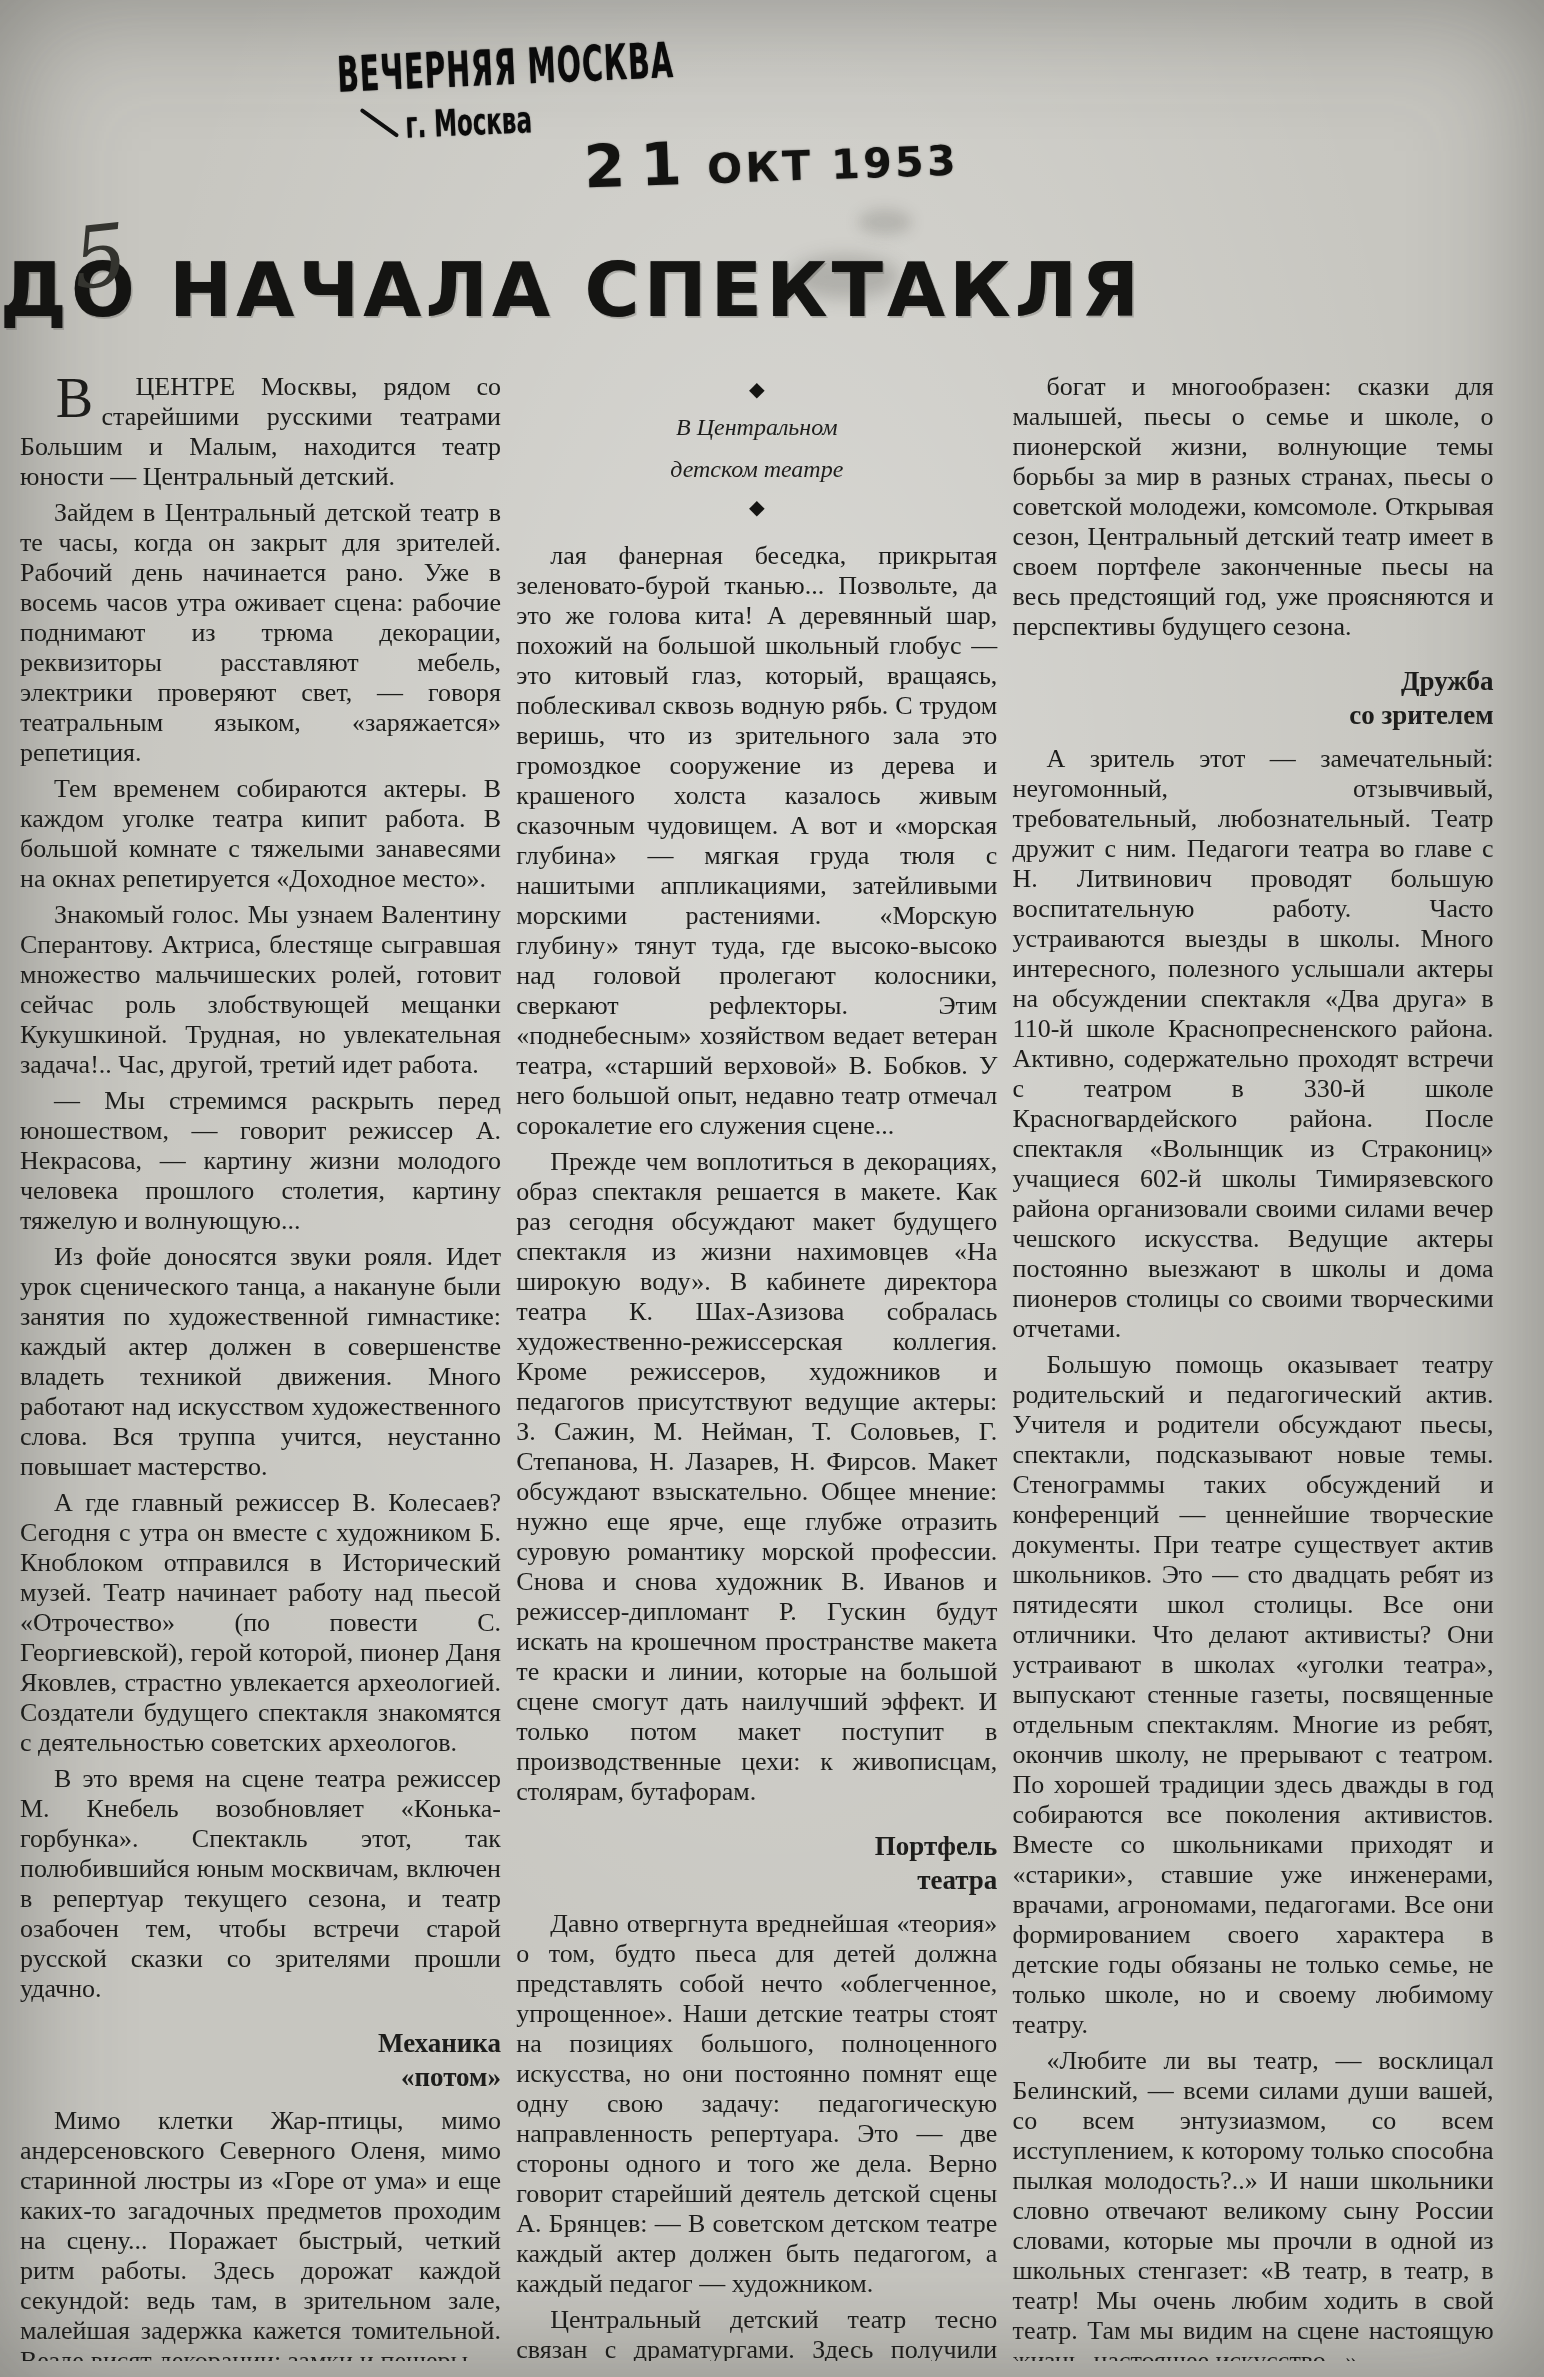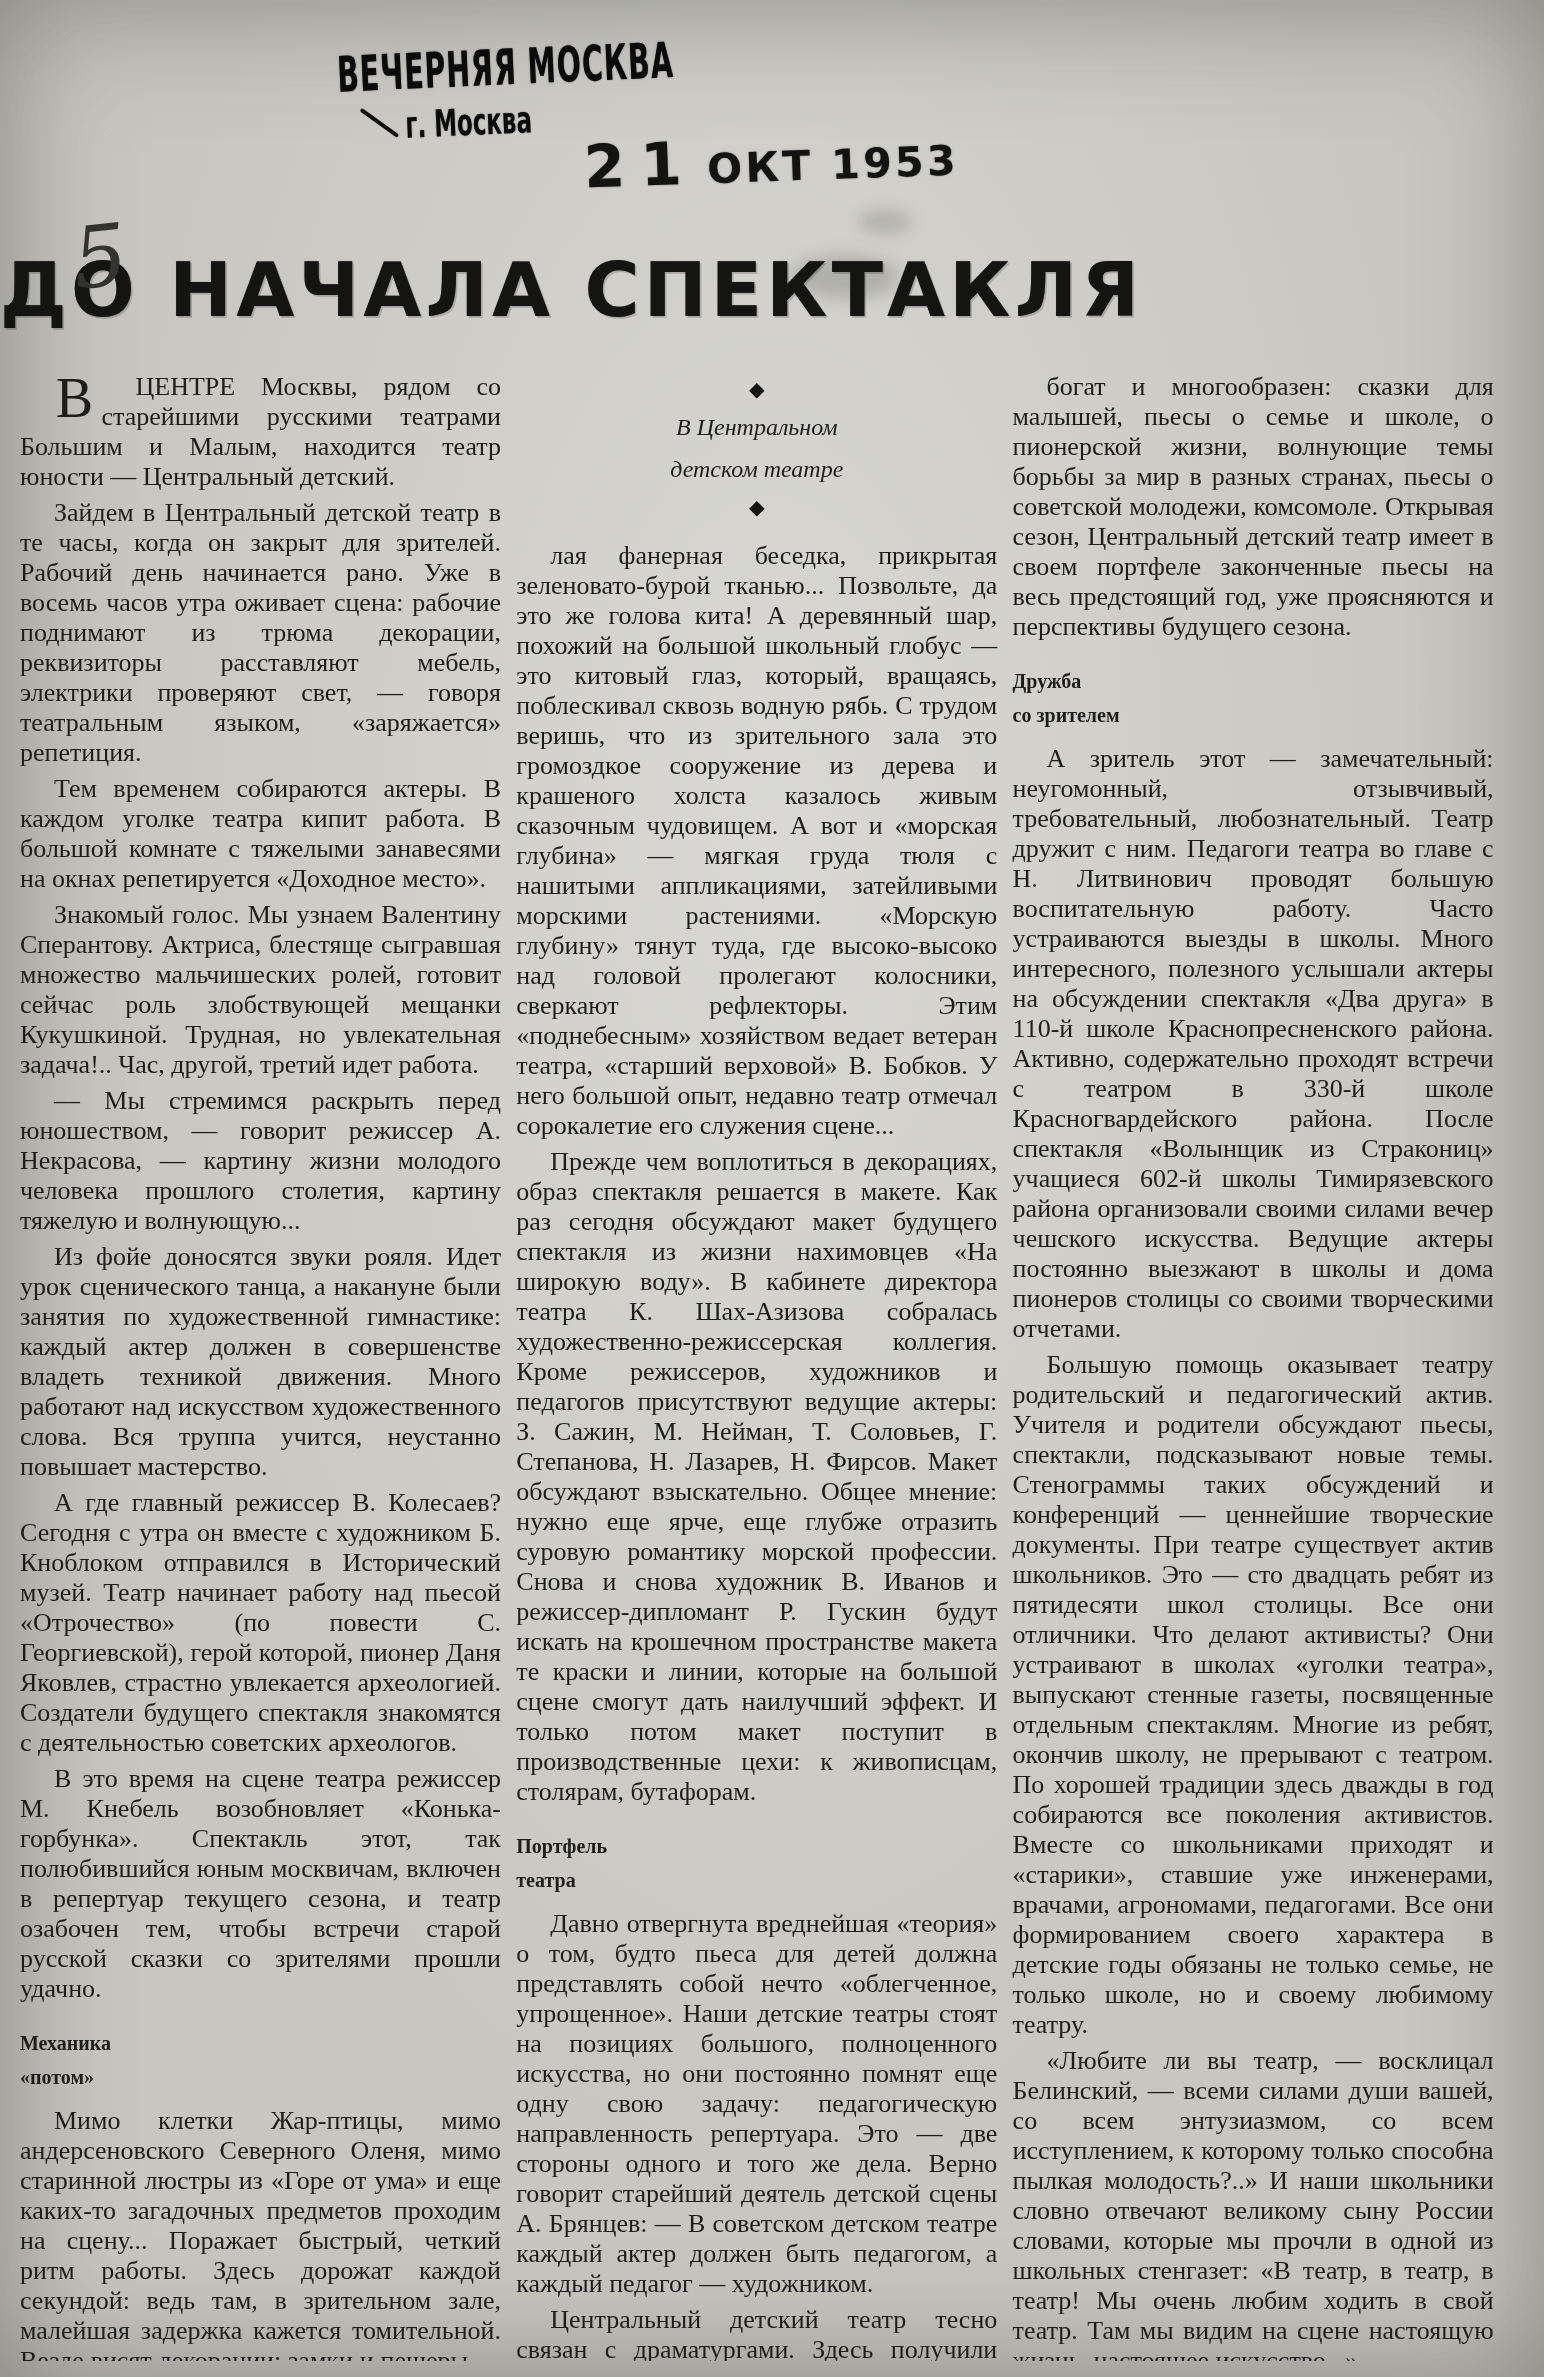--- a/index.html
+++ b/index.html
@@ -41,22 +41,22 @@
     text-shadow:1.7px 1.7px 0 rgba(20,20,18,0.18), 0 0 0.8px rgba(0,0,0,0.6); }
   
   .columns { position:absolute; left:20px; top:372px; width:1477px; height:1989px;
     display:flex; gap:15.3px; overflow:hidden; z-index:2; }
   .col { flex:0 0 481px; width:481px; }
   .col p { margin:0 0 6px; text-indent:34px; text-align:justify;
     font-size:26px; line-height:30px; }
   .drop { text-indent:0; }
   .drop::first-letter { float:left; font-size:56px; line-height:46px;
     padding:3.4px 8.5px 0 1.7px; }
-  .section-heading { margin:22px 0 12px; text-align:left; font-weight:bold;
-    font-size:20px; line-height:34px; }
+  .section-heading { margin:22px 0 12px; text-align:right; font-weight:bold;
+    font-size:27px; line-height:34px; }
   .rubric { text-align:center; margin:1.7px 0 22px; }
   .rubric .orn { font-size:20.4px; line-height:24px; margin:5.1px 0; color:#141412; }
   .rubric .rt { font-style:italic; font-size:24px; line-height:42px; }
   .smudge { position:absolute; border-radius:50%; pointer-events:none; z-index:1; }
   .smudge.s1 { left:790px; top:255px; width:110px; height:44px;
     background:rgba(45,45,40,0.20); filter:blur(8.5px); }
   .smudge.s2 { left:858px; top:209px; width:54px; height:25.5px;
     background:rgba(45,45,40,0.16); filter:blur(6.8px); }
 </style>
 </head>

